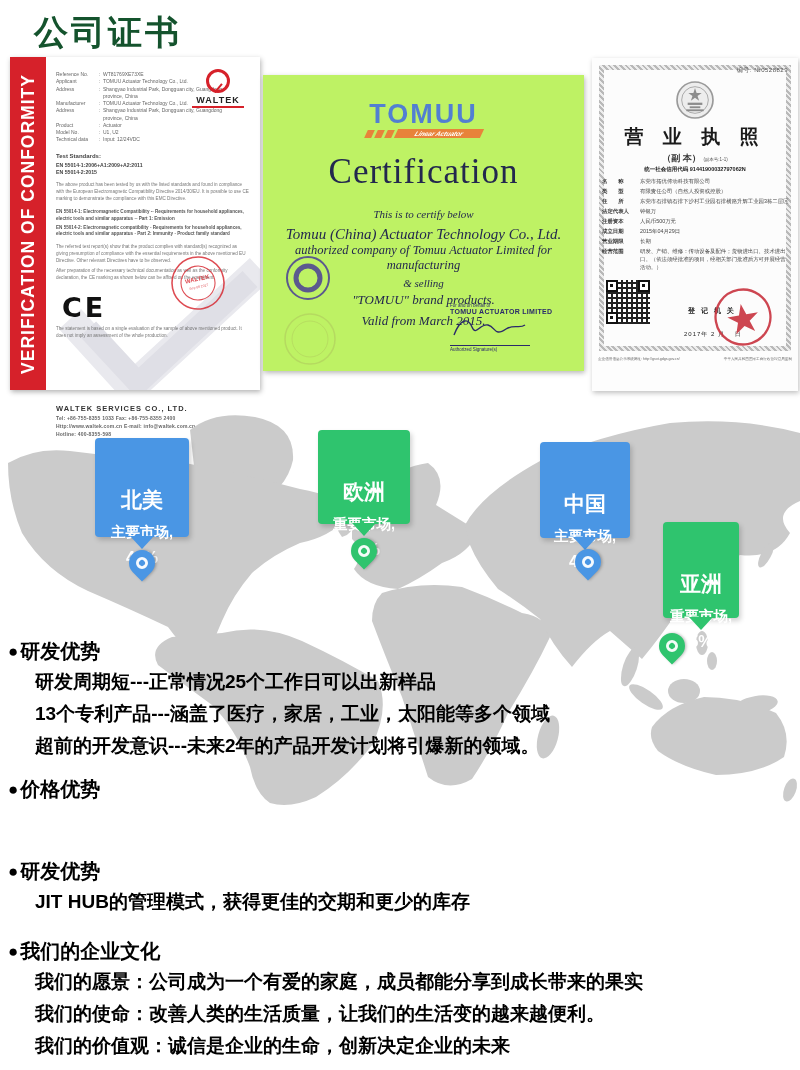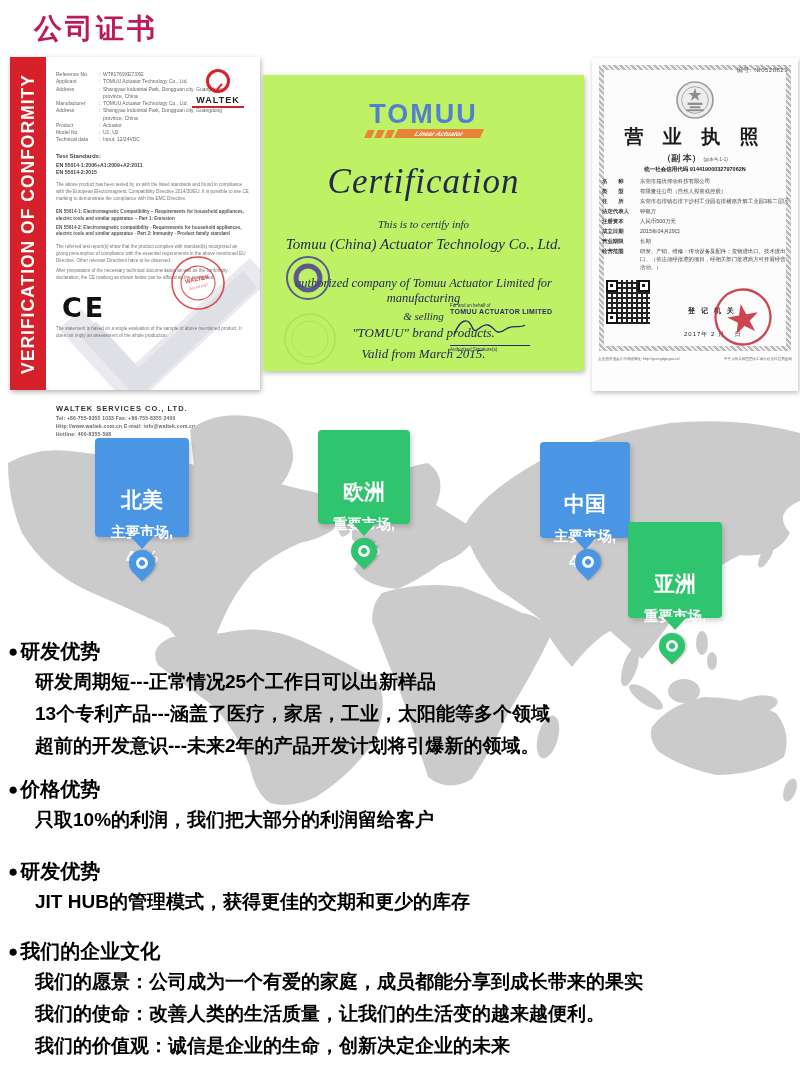--- a/index.html
+++ b/index.html
@@ -4,21 +4,21 @@
 <style>
   * { margin:0; padding:0; box-sizing:border-box; }
   html,body { width:800px; }
   body {
     width:800px; height:1070px; position:relative; background:#fff;
     font-family:"Liberation Sans","DejaVu Sans",sans-serif; overflow:hidden;
   }
   .abs { position:absolute; }
 
   
-  #page-title { left:34px; top:10px; font-size:28px; font-weight:bold; color:#be185d; letter-spacing:3px; }
+  #page-title { left:34px; top:10px; font-size:34px; font-weight:bold; color:#14532d; letter-spacing:3px; }
 
   
   #cert-waltek { left:10px; top:57px; width:250px; height:333px; background:#fff;
     box-shadow:1px 2px 5px rgba(0,0,0,.3); }
   .wbanner { position:absolute; left:0; top:0; width:36px; height:100%; background:#d6212a; }
   .wbanner span { position:absolute; left:50%; top:50%; transform:translate(-50%,-50%) ;
     writing-mode:vertical-rl; text-orientation:mixed; transform:translate(-50%,-50%) rotate(180deg);
     color:#fff; font-weight:bold; font-size:17.5px; letter-spacing:1px; white-space:nowrap; }
   .wmark { position:absolute; left:0; top:0; width:250px; height:333px; }
   .wcontent { position:absolute; left:46px; right:10px; top:14px; color:#555; }
@@ -48,24 +48,24 @@
   
   #cert-tomuu { left:263px; top:75px; width:321px; height:296px; background:#bef264;
     box-shadow:1px 2px 5px rgba(0,0,0,.28); text-align:center;
     font-family:"Liberation Serif","DejaVu Serif",serif; color:#23284e; }
   .tlogo { margin-top:26px; font-family:"Liberation Sans",sans-serif; }
   .tlogo .tword { font-size:27px; font-weight:bold; color:#527fd2; letter-spacing:2px; line-height:1; }
   .tlogo .tband { display:flex; justify-content:center; align-items:center; gap:3px; margin-top:1px; }
   .tslash { width:7px; height:8px; background:#e8833a; transform:skewX(-25deg); }
   .tpill { width:86px; height:9px; background:#e8833a; transform:skewX(-25deg);
     color:#fff; font-size:6.5px; font-style:italic; line-height:9px; font-weight:bold; }
-  .tcert { font-size:35px; font-style:italic; margin-top:24px; letter-spacing:1px; }
+  .tcert { font-size:35px; margin-top:14px; letter-spacing:1px; }
   .tline1 { font-size:11px; font-style:italic; margin-top:16px; }
   .tline2 { font-size:15px; font-style:italic; margin-top:6px; }
-  .tline3 { font-size:12.5px; font-style:italic; margin-top:23px; }
+  .tline3 { font-size:12.5px; font-style:italic; margin-top:0; }
   .tline4 { font-size:11px; font-style:italic; margin-top:4px; }
   .tline5 { font-size:13px; font-style:italic; margin-top:3px; }
   .tline6 { font-size:13px; font-style:italic; margin-top:5px; }
   .tstamp { position:absolute; left:22px; top:180px; width:46px; height:46px; opacity:.85; }
   .temboss { position:absolute; left:14px; top:238px; width:66px; height:52px; }
   .tsig { position:absolute; right:14px; top:228px; width:120px; text-align:left;
     font-family:"Liberation Sans",sans-serif; color:#2a2a6a; }
   .tsig .pre { font-size:4.5px; }
   .tsig .who { font-size:7px; font-weight:bold; letter-spacing:.3px; }
   .tsig .post { font-size:4.5px; border-top:1px solid #2a2a6a; padding-top:1px; width:80px; }
@@ -214,21 +214,21 @@
   <div class="tlogo">
     <div class="tword">TOMUU</div>
     <div class="tband">
       <span class="tslash"></span>
       <span class="tslash"></span>
       <span class="tslash"></span>
       <span class="tpill">Linear Actuator</span>
     </div>
   </div>
   <div class="tcert">Certification</div>
-  <div class="tline1">This is to certify info</div>
+  <div class="tline1">This is to certify below</div>
   <div class="tline2">Tomuu (China) Actuator Technology Co., Ltd.</div>
   <div class="tline3">authorized company of Tomuu Actuator Limited for manufacturing</div>
   <div class="tline4">&amp; selling</div>
   <div class="tline5">"TOMUU" brand products.</div>
   <div class="tline6">Valid from March 2015.</div>
   <svg class="tstamp" viewBox="0 0 46 46">
     <circle cx="23" cy="23" r="21" fill="none" stroke="#4a3f96" stroke-width="2"></circle>
     <circle cx="23" cy="23" r="12" fill="none" stroke="#4a3f96" stroke-width="5"></circle>
   </svg>
   <svg class="temboss" viewBox="0 0 66 52">
@@ -363,21 +363,21 @@
 <div class="pin green abs" style="left:351px; top:538px;"></div>
 
 <div class="bubble blue abs" style="left:540px; top:442px; width:90px; height:96px;">
   <div class="bt">中国</div>
   <div class="bd">主要市场,</div>
   <div class="bp">40%</div>
   <div class="tail"></div>
 </div>
 <div class="pin blue abs" style="left:575px; top:549px;"></div>
 
-<div class="bubble green abs" style="left:628px; top:522px; width:94px; height:96px;">
+<div class="bubble green abs" style="left:663px; top:522px; width:76px; height:96px;">
   <div class="bt">亚洲</div>
   <div class="bd">重要市场,</div>
   <div class="bp">5%</div>
   <div class="tail"></div>
 </div>
 <div class="pin green abs" style="left:659px; top:633px;"></div>
 
 <div class="adv" style="top:638px;">
   <div class="head">
       <span class="dot">●</span>
@@ -386,21 +386,20 @@
   <div class="line">研发周期短---正常情况25个工作日可以出新样品</div>
   <div class="line">13个专利产品---涵盖了医疗，家居，工业，太阳能等多个领域</div>
   <div class="line">超前的开发意识---未来2年的产品开发计划将引爆新的领域。</div>
 </div>
 
 <div class="adv" style="top:776px;">
   <div class="head">
       <span class="dot">●</span>
       <span>价格优势</span>
     </div>
-  <div class="line">只取10%的利润，我们把大部分的利润留给客户</div>
 </div>
 
 <div class="adv" style="top:858px;">
   <div class="head">
       <span class="dot">●</span>
       <span>研发优势</span>
     </div>
   <div class="line">JIT HUB的管理模式，获得更佳的交期和更少的库存</div>
 </div>
 

